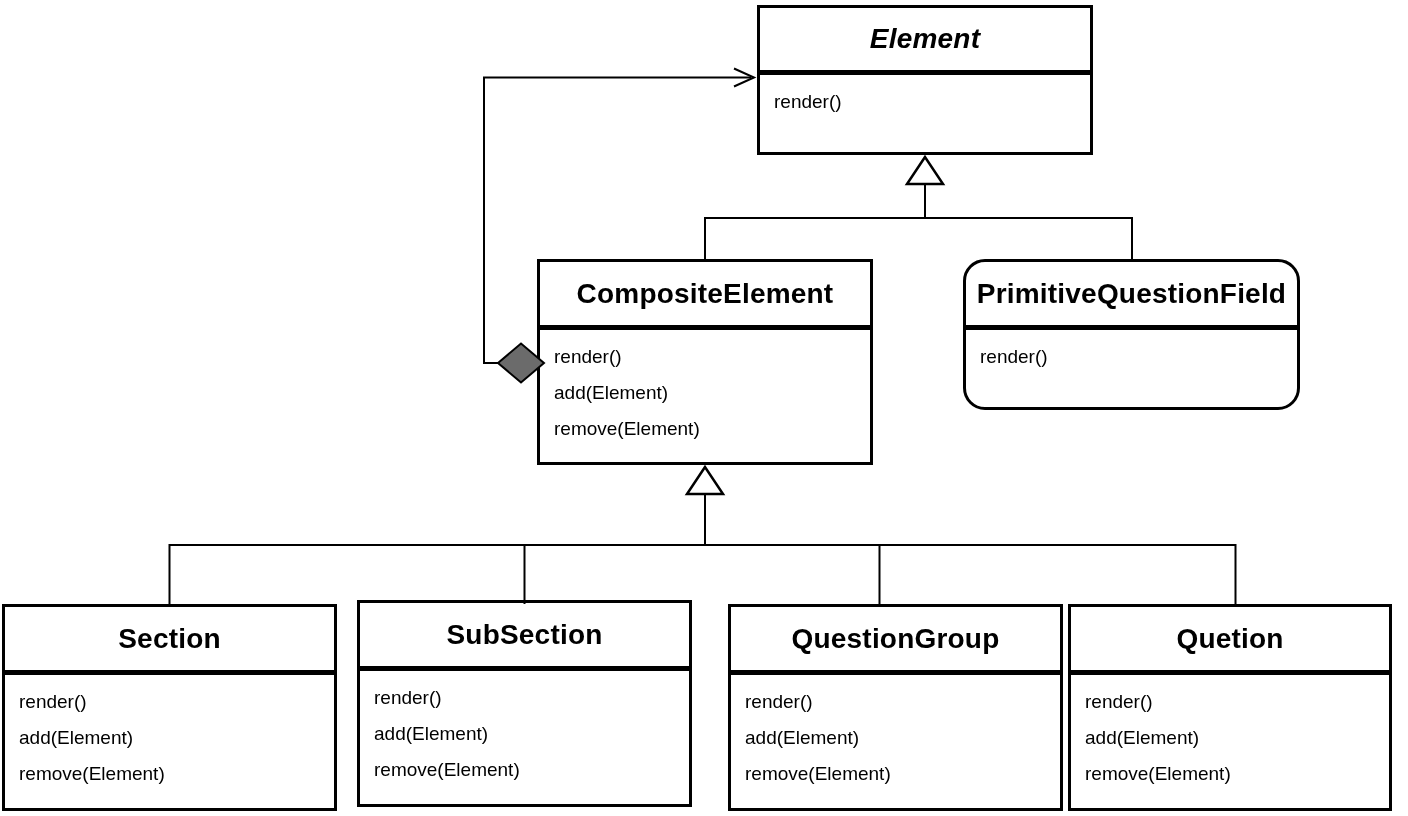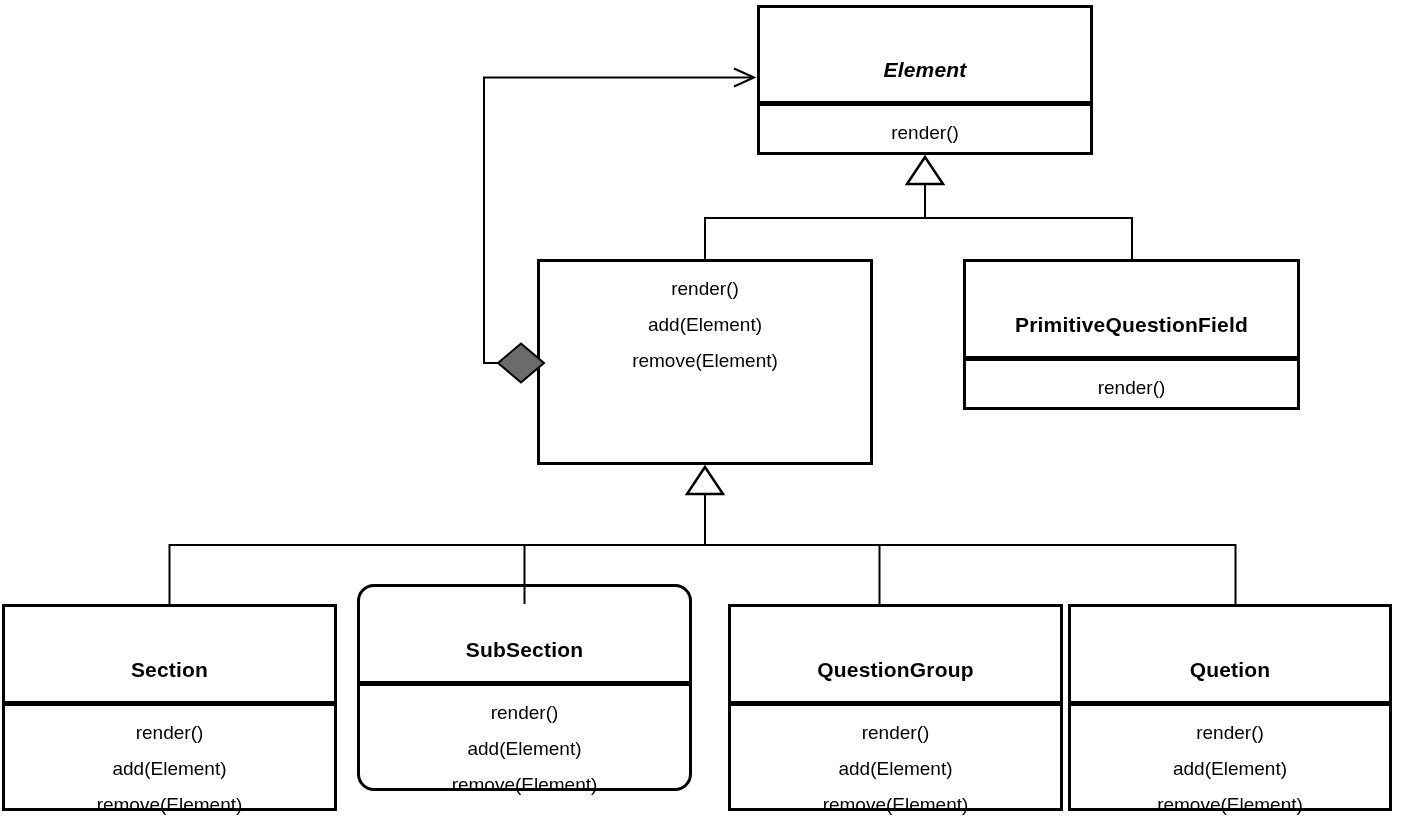--- a/index.html
+++ b/index.html
@@ -31,60 +31,59 @@
     border: 3px solid #000000;
     z-index: 1;
   }
   .cls-title {
     box-sizing: content-box;
     display: flex;
     align-items: center;
     justify-content: center;
     height: 63px;
     border-bottom: 5px solid #000000;
-    font-size: 21px;
+    font-size: 28px;
     font-weight: bold;
     letter-spacing: 0.2px;
-    margin-top: 31px;
   }
   .cls-title.abstract {
     font-style: italic;
   }
   .cls.element .cls-title { height: 62px; }
   .cls-body {
     padding: 9px 14px;
     font-size: 19px;
   }
   .cls-body .method {
     line-height: 36px;
     white-space: nowrap;
-    text-align: center;
   }
   
   .cls.element            { left: 757px;  top: 5px;   width: 336px; height: 150px; }
   .cls.composite-element  { left: 537px;  top: 259px; width: 336px; height: 206px; }
-  .cls.primitive-field    { left: 963px;  top: 259px; width: 337px; height: 151px; }
+  .cls.primitive-field    { left: 963px;  top: 259px; width: 337px; height: 151px; border-radius: 22px; }
   .cls.section            { left: 2px;    top: 604px; width: 335px; height: 207px; }
-  .cls.subsection         { left: 357px;  top: 584px; width: 335px; height: 207px; border-radius: 17px; }
+  .cls.subsection         { left: 357px;  top: 600px; width: 335px; height: 207px; }
   .cls.question-group     { left: 728px;  top: 604px; width: 335px; height: 207px; }
   .cls.quetion            { left: 1068px; top: 604px; width: 324px; height: 207px; }
 </style>
 </head>
 <body>
 
 <div id="canvas">
 
   <div class="cls element">
     <div class="cls-title abstract">Element</div>
     <div class="cls-body">
       <div class="method">render()</div>
     </div>
   </div>
 
   <div class="cls composite-element">
+    <div class="cls-title">CompositeElement</div>
     <div class="cls-body">
       <div class="method">render()</div>
       <div class="method">add(Element)</div>
       <div class="method">remove(Element)</div>
     </div>
   </div>
 
   <div class="cls primitive-field">
     <div class="cls-title">PrimitiveQuestionField</div>
     <div class="cls-body">

